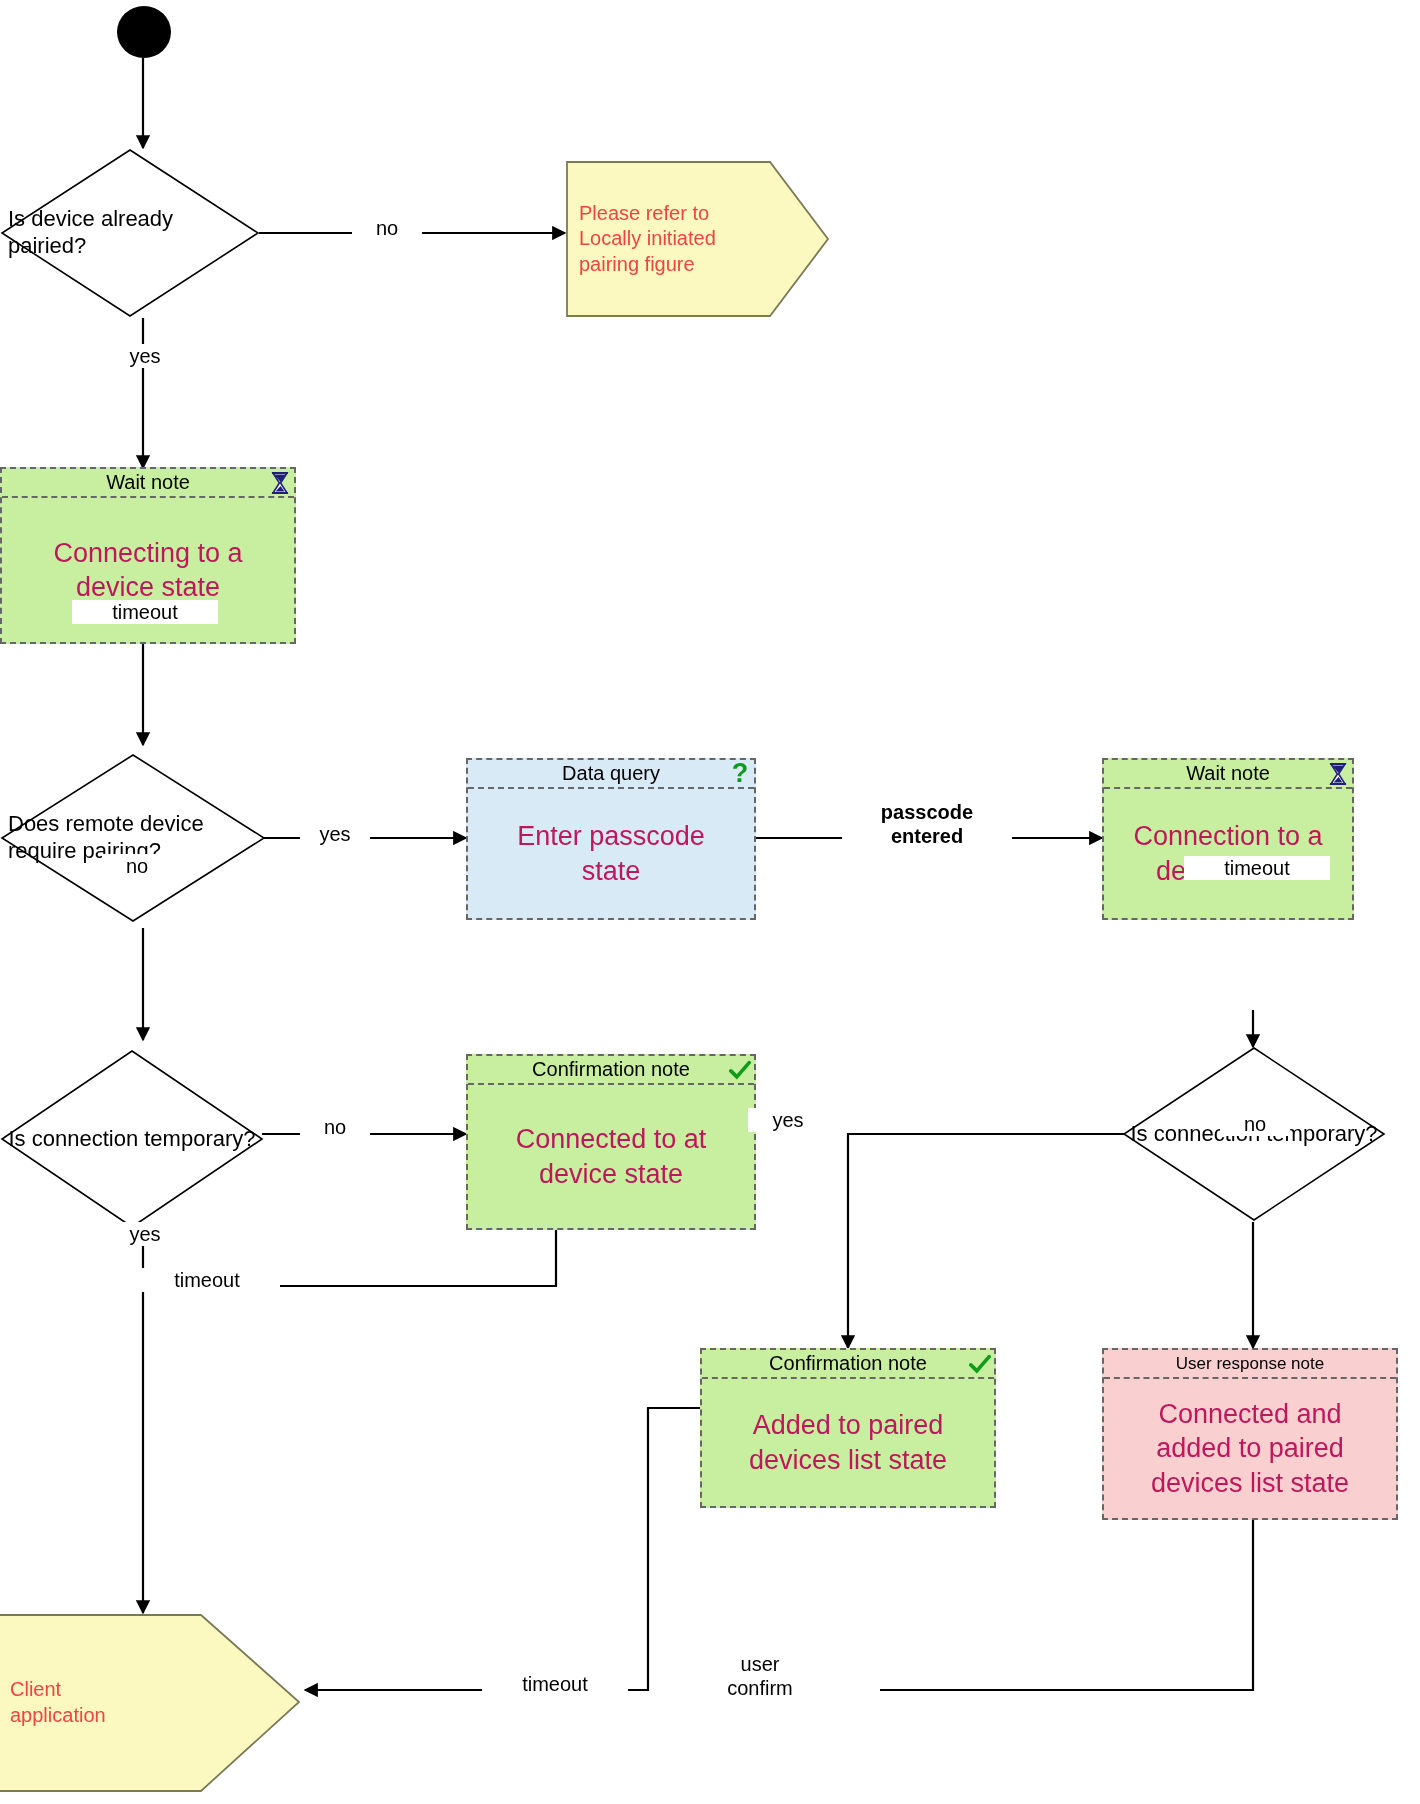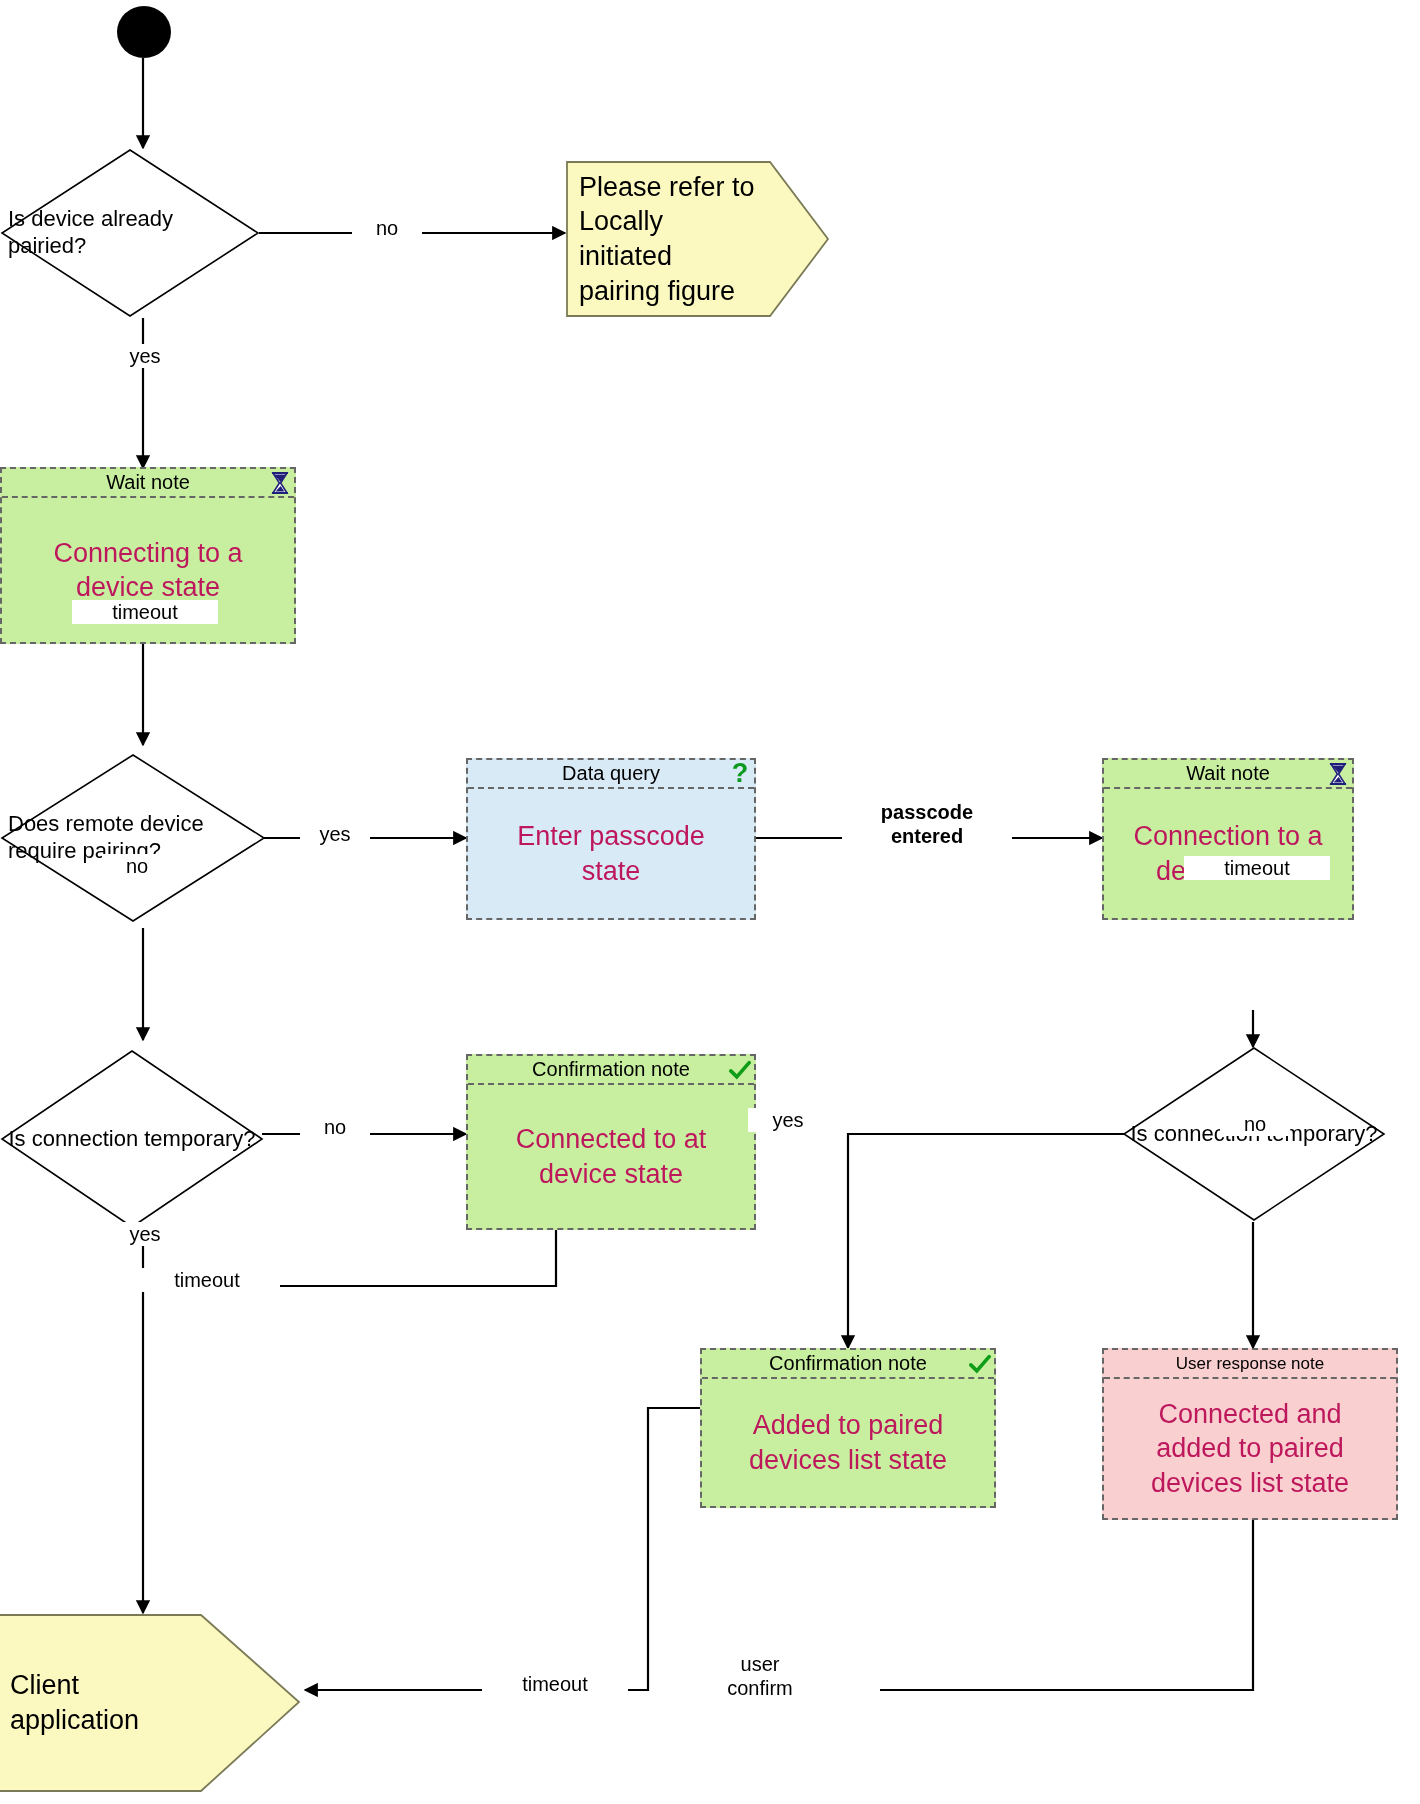--- a/index.html
+++ b/index.html
@@ -65,23 +65,23 @@
   .pent svg {
     position: absolute; left:0; top:0; width:100%; height:100%;
   }
   .pent-text {
     position: absolute;
     left: 0; top: 0;
     width: 100%; height: 100%;
     display: flex;
     align-items: center;
     justify-content: flex-start;
-    font-size: 27px;
+    font-size: 20px;
     line-height: 1.28;
-    color: #000000;
+    color: #ef4444;
     box-sizing: border-box;
     padding-left: 14px;
     padding-right: 70px;
     white-space: pre-line;
   }
   
   .note {
     position: absolute;
     box-sizing: border-box;
     border: 2px dashed #666666;

